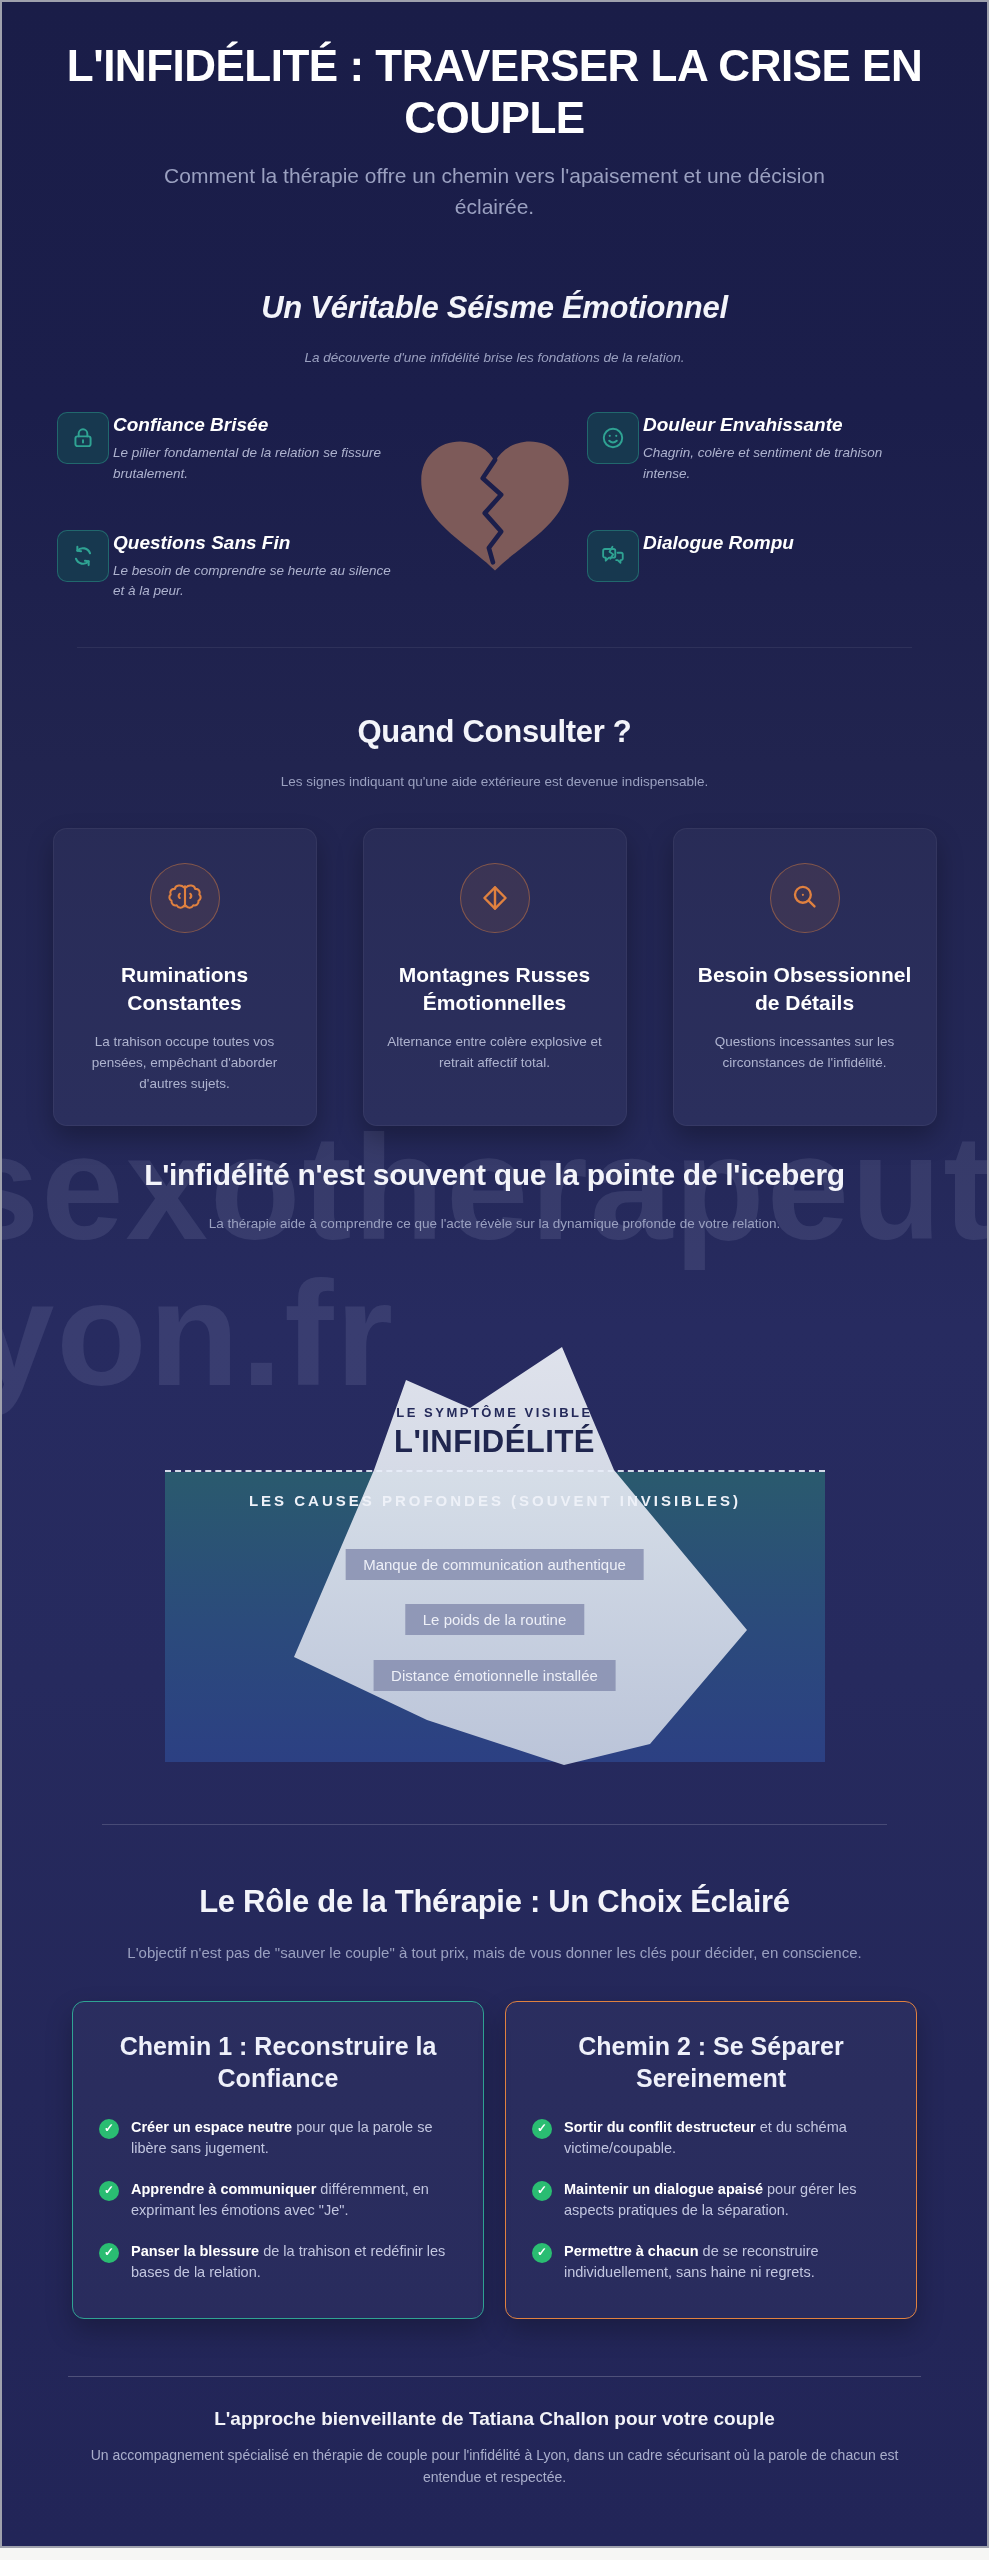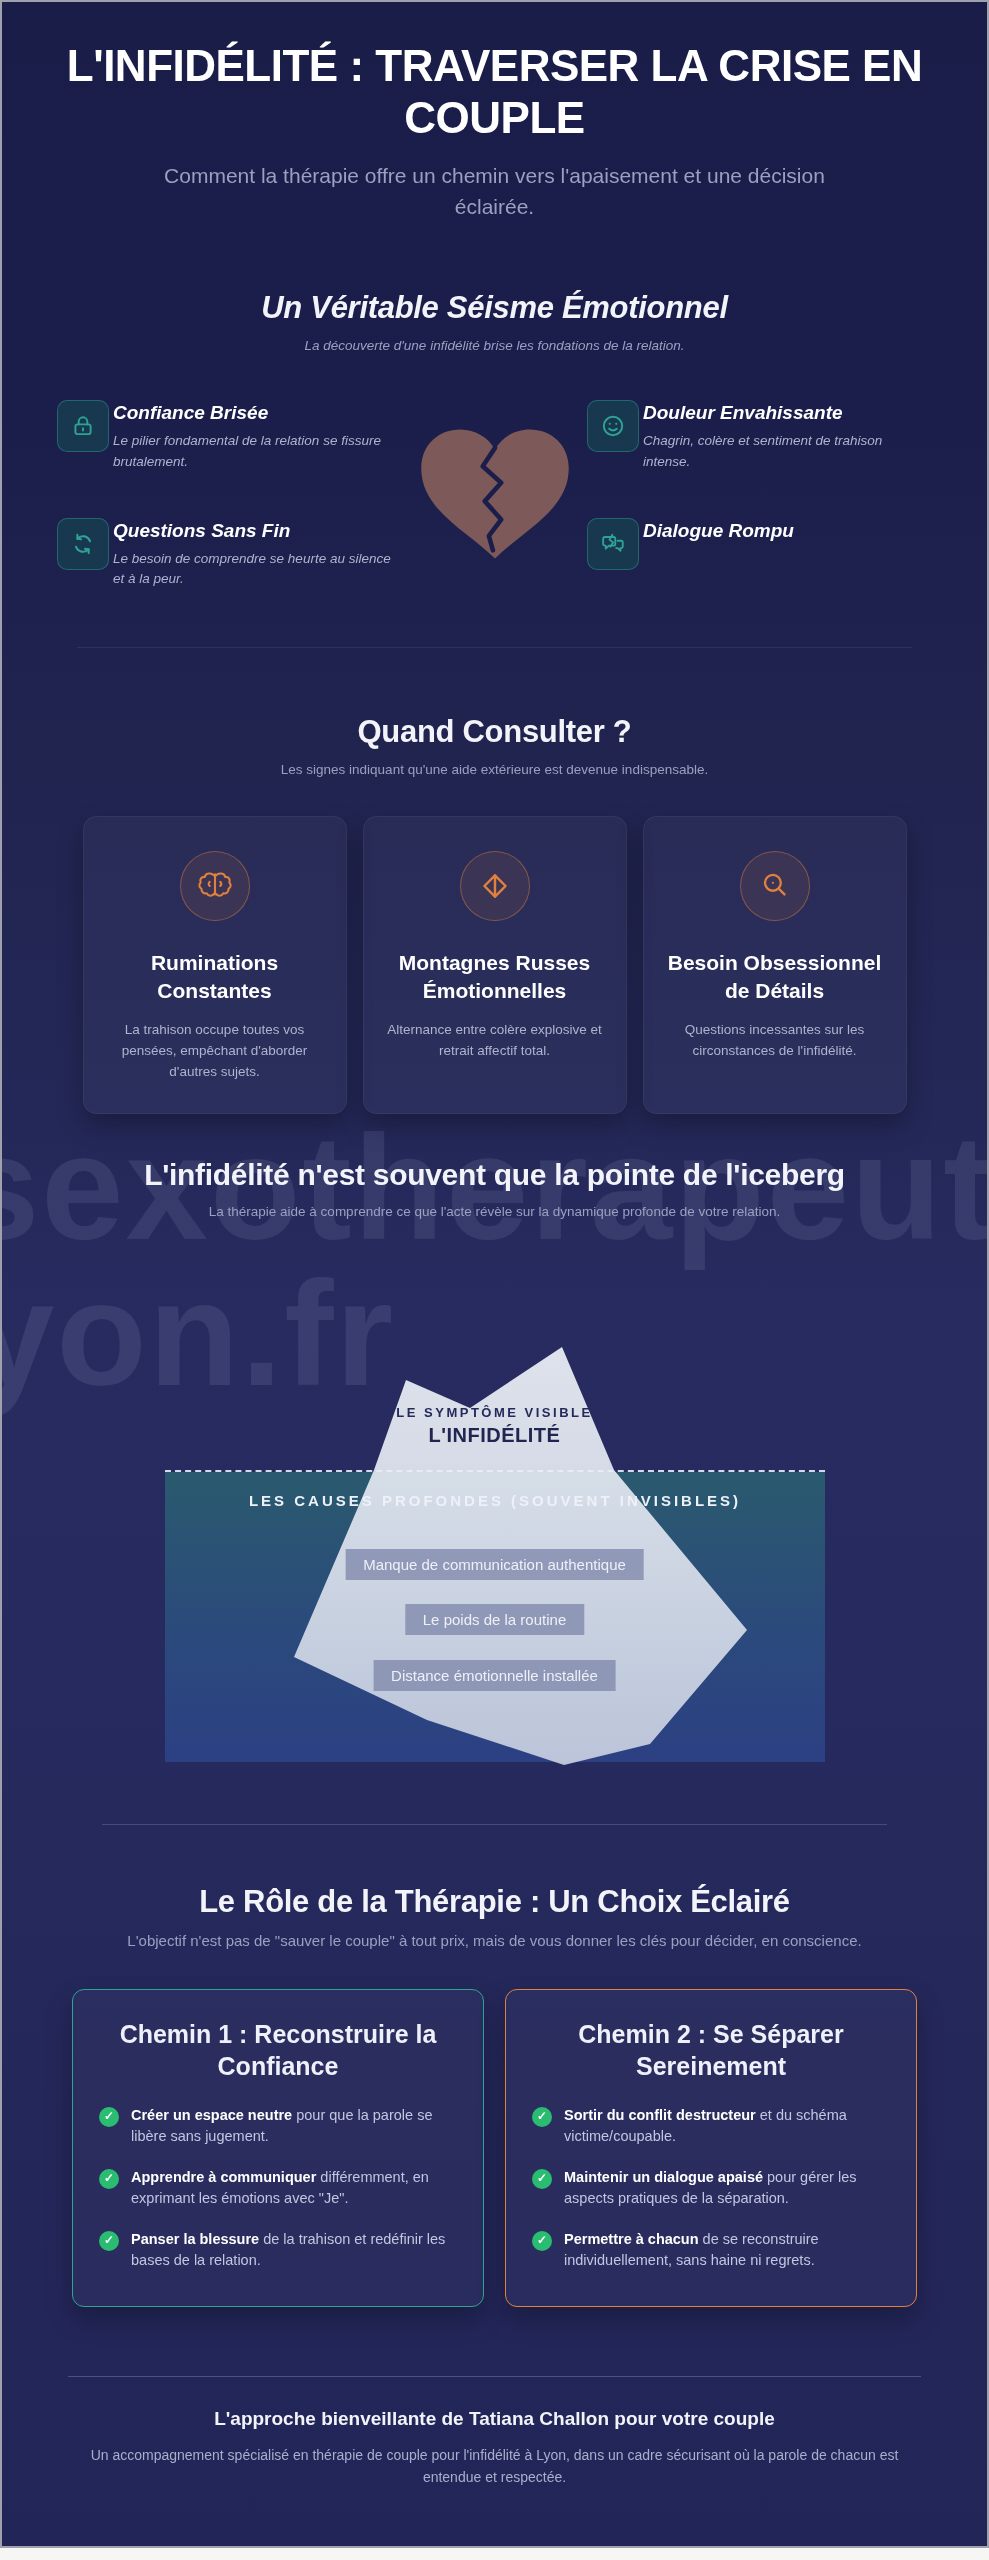--- a/index.html
+++ b/index.html
@@ -3,36 +3,36 @@
 <meta charset="utf-8">
 <style>
   html,body{margin:0;padding:0;background:#f6f6f4;}
   body{font-family:"Liberation Sans",sans-serif;}
   .page{position:relative;width:985px;height:2544px;border:2px solid #9fa1ad;overflow:hidden;
         background:linear-gradient(180deg,#1a1d48 0%,#1b1e4b 16%,#21244f 30%,#242858 44%,#272b60 52%,#262a5e 66%,#242759 82%,#222558 100%);}
   .sec{position:absolute;left:0;right:0;text-align:center;z-index:2;}
   .h1{font-size:44px;font-weight:700;color:#ffffff;line-height:1.18;width:860px;margin:0 auto;letter-spacing:-.5px;}
   .header-sub{font-size:21px;color:#9aa0c0;max-width:680px;margin:16px auto 0;line-height:1.5;}
   .h2{font-size:31px;font-weight:700;color:#f3f4fa;margin:0;letter-spacing:-.3px;}
-  .h2-sub{font-size:13.5px;margin-top:10px;color:#9aa0c0;line-height:1.5;}
+  .h2-sub{font-size:13.5px;margin-top:22px;color:#9aa0c0;line-height:1.5;}
   .divider{position:absolute;height:1px;background:rgba(255,255,255,.16);z-index:2;}
 
   
   .seisme-grid{display:flex;justify-content:center;margin-top:44px;}
   .s-col{width:345px;display:flex;flex-direction:column;gap:46px;text-align:left;}
   .s-item{display:flex;gap:4px;}
   .s-icon{flex:0 0 50px;height:50px;border-radius:10px;background:#17384f;border:1px solid rgba(47,163,147,.45);
           display:flex;align-items:center;justify-content:center;}
   .s-body{padding-top:2px;}
   .s-title{font-size:19px;font-weight:700;color:#ffffff;}
   .s-desc{font-size:13.5px;color:#aeb3cf;margin-top:7px;line-height:1.5;max-width:290px;}
   .heart-wrap{width:185px;display:flex;align-items:center;justify-content:center;}
 
   
-  .cards{display:flex;gap:16px;justify-content:center;margin-top:36px;}
+  .cards{display:flex;gap:46px;justify-content:center;margin-top:36px;}
   .c-card{width:264px;box-sizing:border-box;background:rgba(255,255,255,.035);border:1px solid rgba(255,255,255,.05);
           border-radius:14px;padding:34px 20px 30px;min-height:292px;box-shadow:0 12px 26px rgba(0,0,0,.28);}
   .c-circle{width:68px;height:68px;margin:0 auto;border-radius:50%;background:rgba(224,129,63,.10);
             border:1px solid rgba(224,129,63,.45);display:flex;align-items:center;justify-content:center;}
   .c-title{font-size:21px;font-weight:700;color:#ffffff;margin-top:28px;line-height:1.3;}
   .c-desc{font-size:13.5px;color:#aeb3cf;margin-top:16px;line-height:1.55;}
 
   
   .watermark{position:absolute;font-weight:700;font-size:148px;color:rgba(220,226,255,.10);
              letter-spacing:2px;white-space:nowrap;z-index:1;line-height:1;}
@@ -41,21 +41,21 @@
 
   
   .iceberg-visual{position:absolute;top:1240px;left:0;right:0;height:582px;z-index:2;}
   .uw-box{position:absolute;left:163px;width:660px;top:230px;height:290px;
           background:linear-gradient(180deg,#2a5a6e 0%,#2b4a7c 55%,#2c4083 100%);}
   .waterline{position:absolute;left:163px;width:660px;top:228px;border-top:2px dashed rgba(232,237,248,.9);z-index:5;}
   .uw-title{padding-top:20px;font-size:15px;font-weight:700;letter-spacing:3px;color:#eef1f8;text-align:center;position:relative;z-index:4;}
   svg.iceberg{position:absolute;left:0;top:0;z-index:3;}
   .ice-label{position:absolute;left:0;width:985px;text-align:center;z-index:4;}
   .v-label{top:163px;font-size:13px;font-weight:700;letter-spacing:2.5px;color:#242a5a;}
-  .v-title{top:182px;font-size:20px;font-weight:700;color:#20264f;letter-spacing:.5px;}
+  .v-title{top:182px;font-size:31px;font-weight:700;color:#20264f;letter-spacing:.5px;}
   .pill{position:absolute;left:50%;transform:translateX(-50%);font-size:15px;color:#eef0f8;
         background:rgba(130,138,172,.8);padding:7px 18px;border-radius:0;white-space:nowrap;z-index:6;}
   .pill-1{top:307px;} .pill-2{top:362px;} .pill-3{top:418px;}
   .pill-4{top:477px;background:rgba(35,41,84,.92);border:1px solid rgba(255,255,255,.09);}
 
   
   .paths{display:flex;gap:21px;justify-content:center;margin-top:36px;}
   .p-card{width:412px;box-sizing:border-box;border-radius:12px;background:rgba(255,255,255,.03);
           padding:28px 26px 20px;text-align:center;min-height:318px;box-shadow:0 12px 26px rgba(0,0,0,.25);}
   .p-card.teal{border:1.5px solid #2fa393;}

